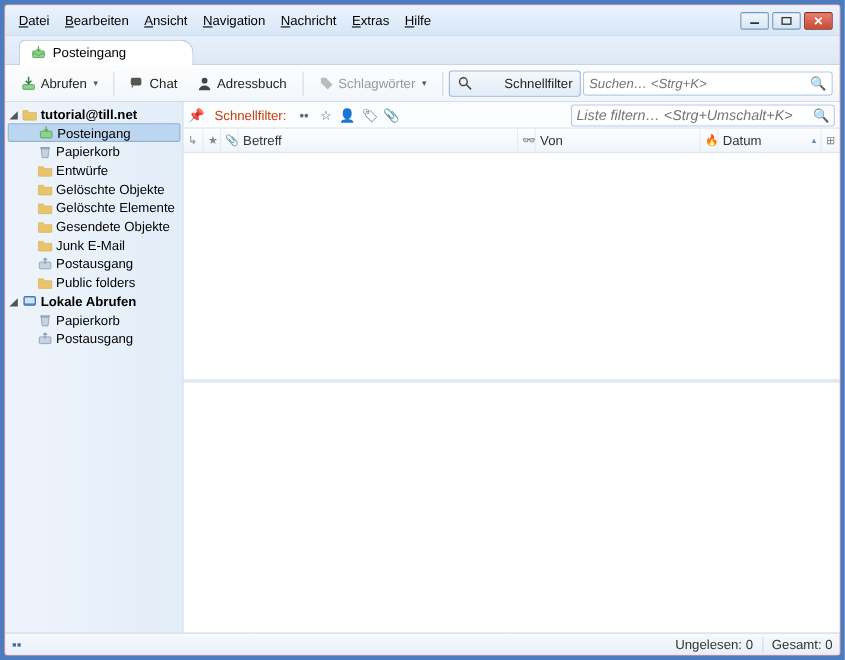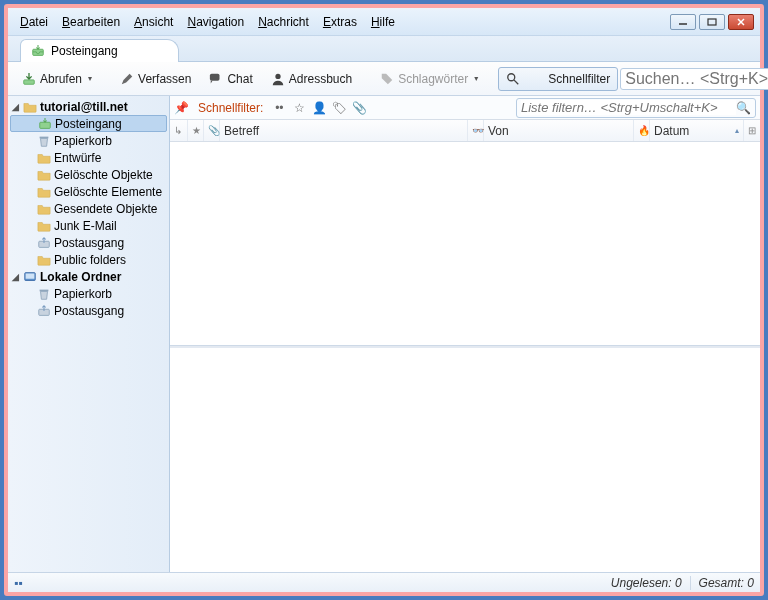--- a/index.html
+++ b/index.html
@@ -1,35 +1,35 @@
 <!DOCTYPE html>
 <html><head>
 <meta charset="utf-8">
 <style>
 * { margin: 0; padding: 0; box-sizing: border-box; font-family: "Segoe UI", Tahoma, sans-serif; font-size: 12px; }
 body { background: #4a7cbf; width: 768px; height: 600px; overflow: hidden; position: relative; }
-.window { position: absolute; top: 4px; left: 4px; right: 4px; bottom: 4px; background: #fff; border: 4px solid #fca5a5; border-radius: 3px; display: flex; flex-direction: column; }
+.window { position: absolute; top: 4px; left: 4px; right: 4px; bottom: 4px; background: #fff; border: 1px solid #fca5a5; border-radius: 3px; display: flex; flex-direction: column; }
 .titlebar { height: 28px; background: linear-gradient(#eaf3fc, #d7e7f7); display: flex; align-items: center; padding: 0 6px; border-bottom: 1px solid #c3d6ea; }
 .menubar { display: flex; gap: 2px; flex: 1; }
 .menu-item { padding: 3px 6px; cursor: pointer; }
 .menu-item u { text-decoration: underline; }
 .win-controls { display: flex; gap: 3px; }
 .win-btn { width: 26px; height: 16px; border: 1px solid #7d9ab8; background: linear-gradient(#f0f6fc,#d6e6f6); border-radius: 2px; display: flex; align-items: center; justify-content: center; cursor: pointer; }
 .win-btn.close { background: linear-gradient(#e97f6f,#c94a33); border-color: #8c2a1a; color: #fff; }
 .win-btn svg { width: 10px; height: 8px; }
 .tabrow { height: 26px; background: linear-gradient(#e7f0fa,#dce9f6); display: flex; align-items: flex-end; padding-left: 12px; border-bottom: 1px solid #b7cce2; }
 .tab { background: #fff; border: 1px solid #b7cce2; border-bottom: none; border-radius: 6px 12px 0 0; padding: 4px 60px 4px 10px; display: flex; align-items: center; gap: 6px; position: relative; top: 1px; }
 .toolbar { height: 34px; background: linear-gradient(#fdfdfd,#f2f6fb); border-bottom: 1px solid #c6d5e6; display: flex; align-items: center; padding: 13px 6px; gap: 2px; }
 .tbtn { display: flex; align-items: center; gap: 4px; padding: 4px 7px; border: 1px solid transparent; border-radius: 3px; cursor: pointer; color: #222; }
 .tbtn.disabled { color: #999; cursor: default; }
 .tbtn.pressed { border: 1px solid #9db9d8; background: linear-gradient(#f4f8fc,#e2edf8); gap: 28px; }
 .tsep { width: 1px; height: 22px; background: #cdd9e7; margin: 0 4px; }
 .dropdown-arrow { font-size: 8px; color: #555; margin-left: 2px; }
 .search-box { margin-left: auto; display: flex; align-items: center; border: 1px solid #b7cce2; border-radius: 3px; background: #fff; height: 22px; width: 258px; padding: 0 4px; }
-.search-box input { border: none; outline: none; flex: 1; color: #888; font-size: 16px; }
+.search-box input { border: none; outline: none; flex: 1; font-style: italic; color: #888; font-size: 12px; }
 .search-ico { color: #3b6ca8; font-size: 12px; }
 .body-area { flex: 1; display: flex; min-height: 0; }
 .sidebar { width: 162px; background: linear-gradient(90deg,#eef4fb,#e3edf8); border-right: 1px solid #b7cce2; overflow: auto; padding-top: 2px; }
 .tree-row { display: flex; align-items: center; height: 17px; padding-left: 4px; cursor: pointer; white-space: nowrap; }
 .tree-row.selected { background: #bcd6f0; border: 1px solid #8fb4da; border-radius: 2px; margin: 0 2px; padding-left: 2px; }
 .tree-row.account { font-weight: bold; }
 .tree-toggle { width: 10px; font-size: 9px; color: #555; }
 .tree-icon { width: 16px; height: 14px; display: flex; align-items: center; justify-content: center; font-size: 11px; }
 .tree-label { padding-left: 2px; }
 .tree-indent { width: 14px; display: inline-block; }
@@ -40,21 +40,21 @@
 .filter-input { margin-left: auto; border: 1px solid #b7cce2; border-radius: 3px; height: 20px; width: 240px; padding: 0 4px; display: flex; align-items: center; }
 .filter-input input { border: none; outline: none; flex: 1; font-style: italic; color: #888; font-size: 13px; }
 .col-headers { height: 22px; border-bottom: 1px solid #d6dee8; display: flex; align-items: center; background: linear-gradient(#fdfdfe,#f1f5fa); font-size: 12px; }
 .col { border-right: 1px solid #e4eaf2; height: 100%; display: flex; align-items: center; padding: 0 4px; color: #333; cursor: pointer; }
 .col .sort { margin-left: auto; font-size: 8px; color: #6b8fb8; }
 .message-list { flex: 1; background: #fff; border-bottom: 1px solid #cdd9e7; min-height: 160px; }
 .preview { flex: 1.1; background: #fff; }
 .splitter { height: 2px; background: #e3e9f1; cursor: row-resize; }
 .statusbar { height: 20px; background: linear-gradient(#f7fafd,#e9f0f8); border-top: 1px solid #c6d5e6; display: flex; align-items: center; padding: 0 6px; font-size: 11px; color: #333; }
 .status-sep { width: 1px; height: 14px; background: #cdd9e7; margin: 0 8px; }
-.status-right { margin-left: auto; display: flex; align-items: flex-start; font-style: italic; }
+.status-right { margin-left: auto; display: flex; align-items: flex-start; }
 svg.ico { width: 14px; height: 14px; }
 .folder-ico { fill: #e9c46a; stroke: #caa43d; stroke-width: .5; }
 .inbox-ico { fill: #8fd18f; stroke: #5bab5b; }
 </style>
 </head>
 <body>
 
 <div class="window">
 
   <div class="titlebar">
@@ -103,26 +103,20 @@
       <svg class="ico" viewBox="0 0 16 16">
           <rect x="2" y="9" width="12" height="5" rx="1" class="inbox-ico"></rect>
           <path d="M8 1 v7 M5 5 l3 3 3-3" fill="none" stroke="#3a7d3a" stroke-width="1.5"></path>
         </svg>
       <span>Abrufen</span>
       <span class="dropdown-arrow">▾</span>
     </div>
     <div class="tsep"></div>
     <div class="tbtn">
       <svg class="ico" viewBox="0 0 16 16">
-          <path d="M2 14 l2-5 7-7 3 3-7 7z" fill="#6a6a6a"></path>
-        </svg>
-      <span>Verfassen</span>
-    </div>
-    <div class="tbtn">
-      <svg class="ico" viewBox="0 0 16 16">
           <rect x="1" y="2" width="11" height="8" rx="2" fill="#555"></rect>
           <path d="M4 10 l-2 3 v-3" fill="#555"></path>
         </svg>
       <span>Chat</span>
     </div>
     <div class="tbtn">
       <svg class="ico" viewBox="0 0 16 16">
           <circle cx="8" cy="5" r="3" fill="#444"></circle>
           <path d="M2 15 a6 5 0 0 1 12 0 z" fill="#444"></path>
         </svg>
@@ -256,21 +250,21 @@
           <span class="tree-label">Public folders</span>
         </div>
         <div class="tree-row account">
           <span class="tree-toggle">◢</span>
           <span class="tree-icon">
             <svg class="ico" viewBox="0 0 16 16">
               <rect x="2" y="3" width="12" height="9" rx="1" fill="#5b8fc9" stroke="#3b6ca8"></rect>
               <rect x="3" y="4" width="10" height="6" fill="#cfe3f7"></rect>
             </svg>
           </span>
-          <span class="tree-label">Lokale Ordner</span>
+          <span class="tree-label">Lokale Abrufen</span>
         </div>
         <div class="tree-row">
           <span class="tree-indent"></span>
           <span class="tree-toggle"></span>
           <span class="tree-icon">
             <svg class="ico" viewBox="0 0 16 16">
               <path d="M4 5 h8 l-1 9 h-6 z" fill="#c8d3df" stroke="#8fa6bc"></path>
               <rect x="3" y="3" width="10" height="2" fill="#8fa6bc"></rect>
             </svg>
           </span>

